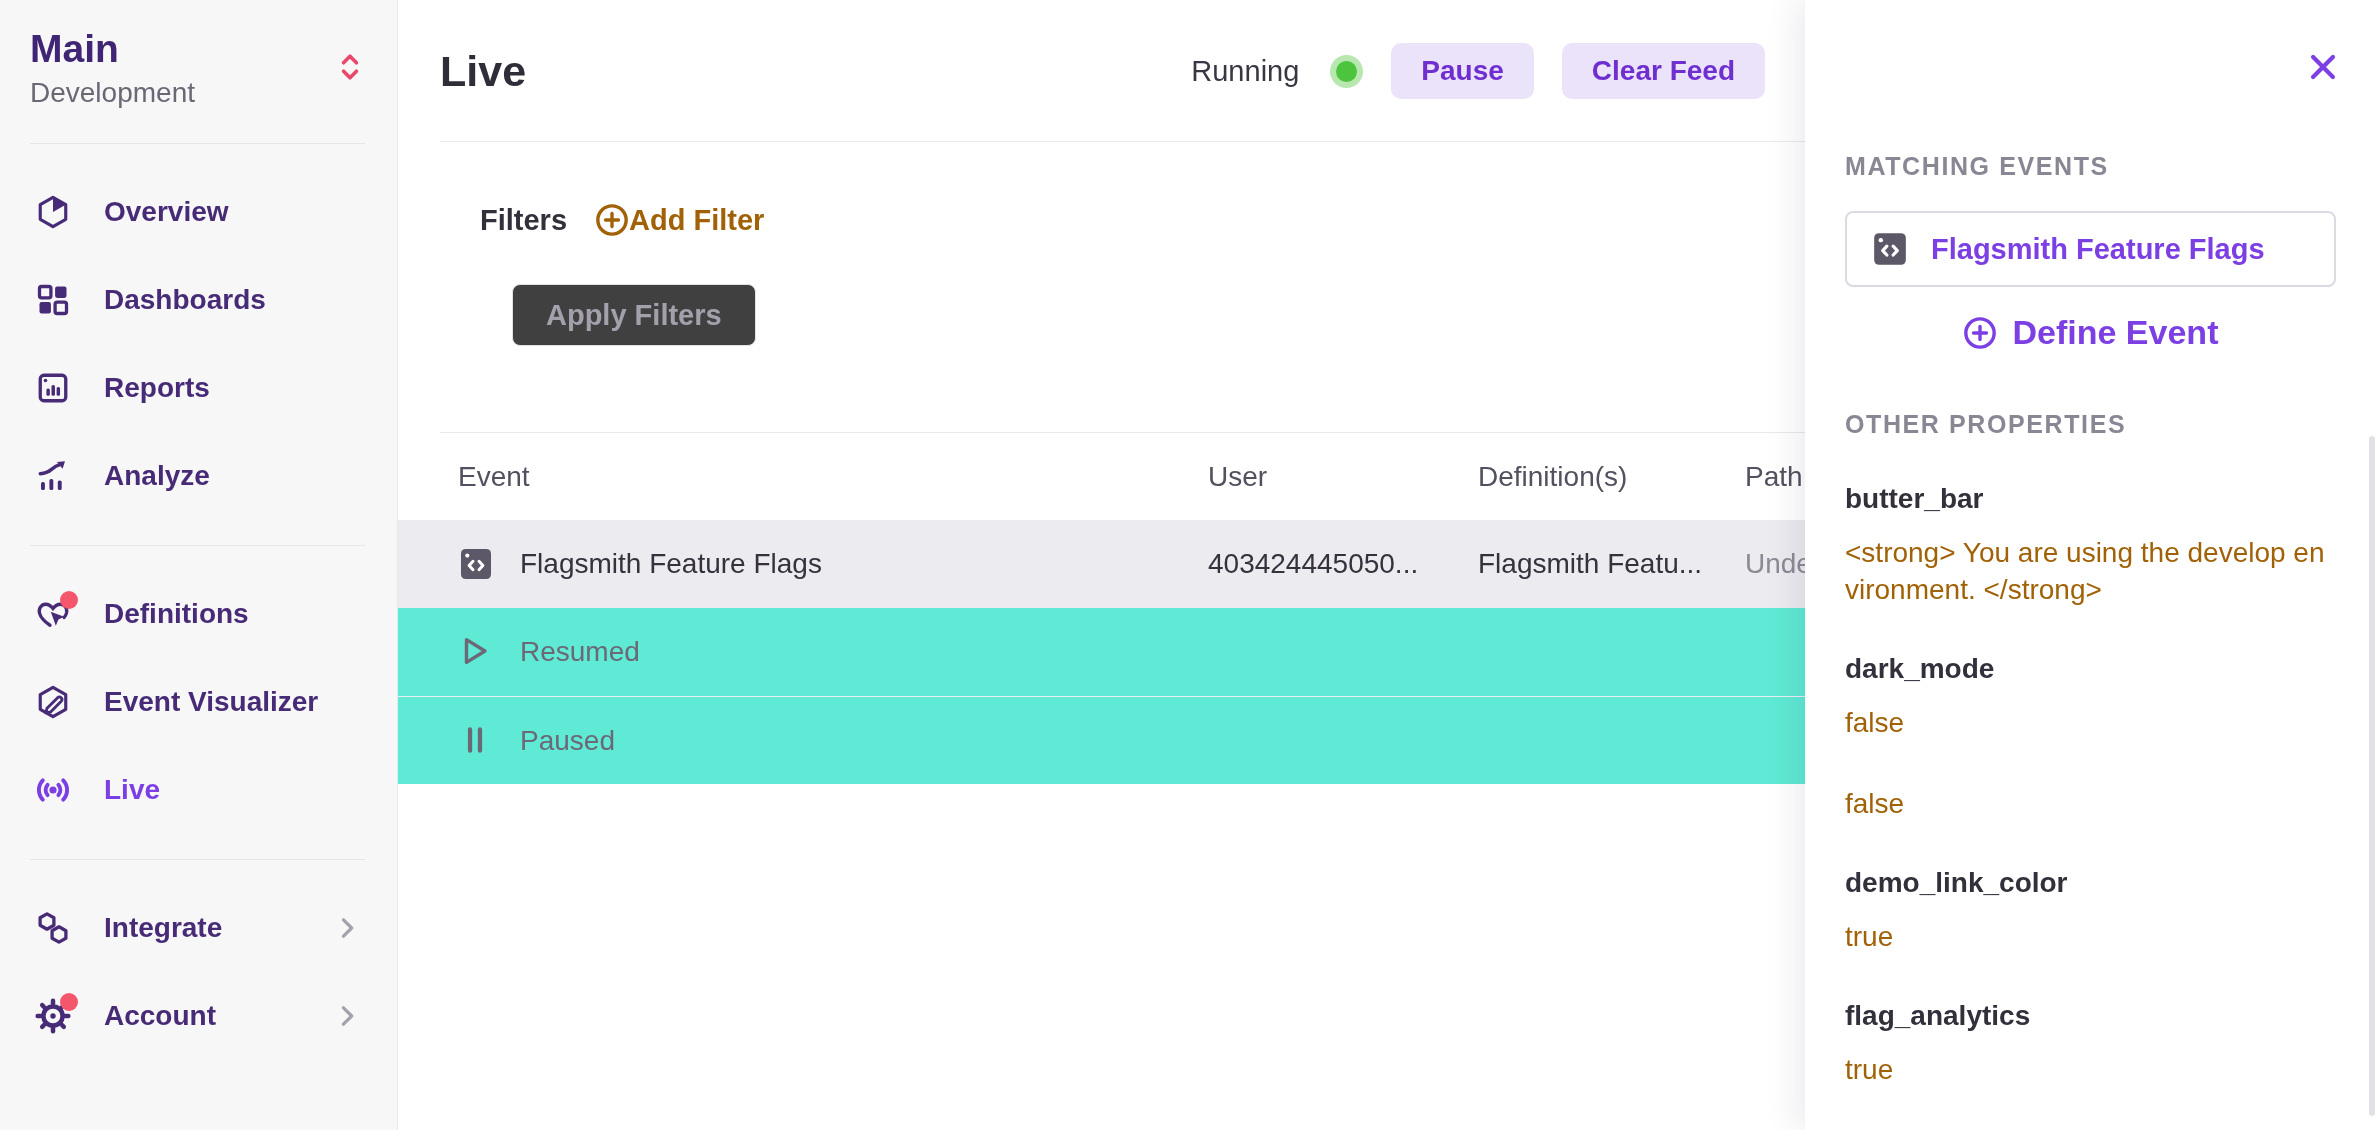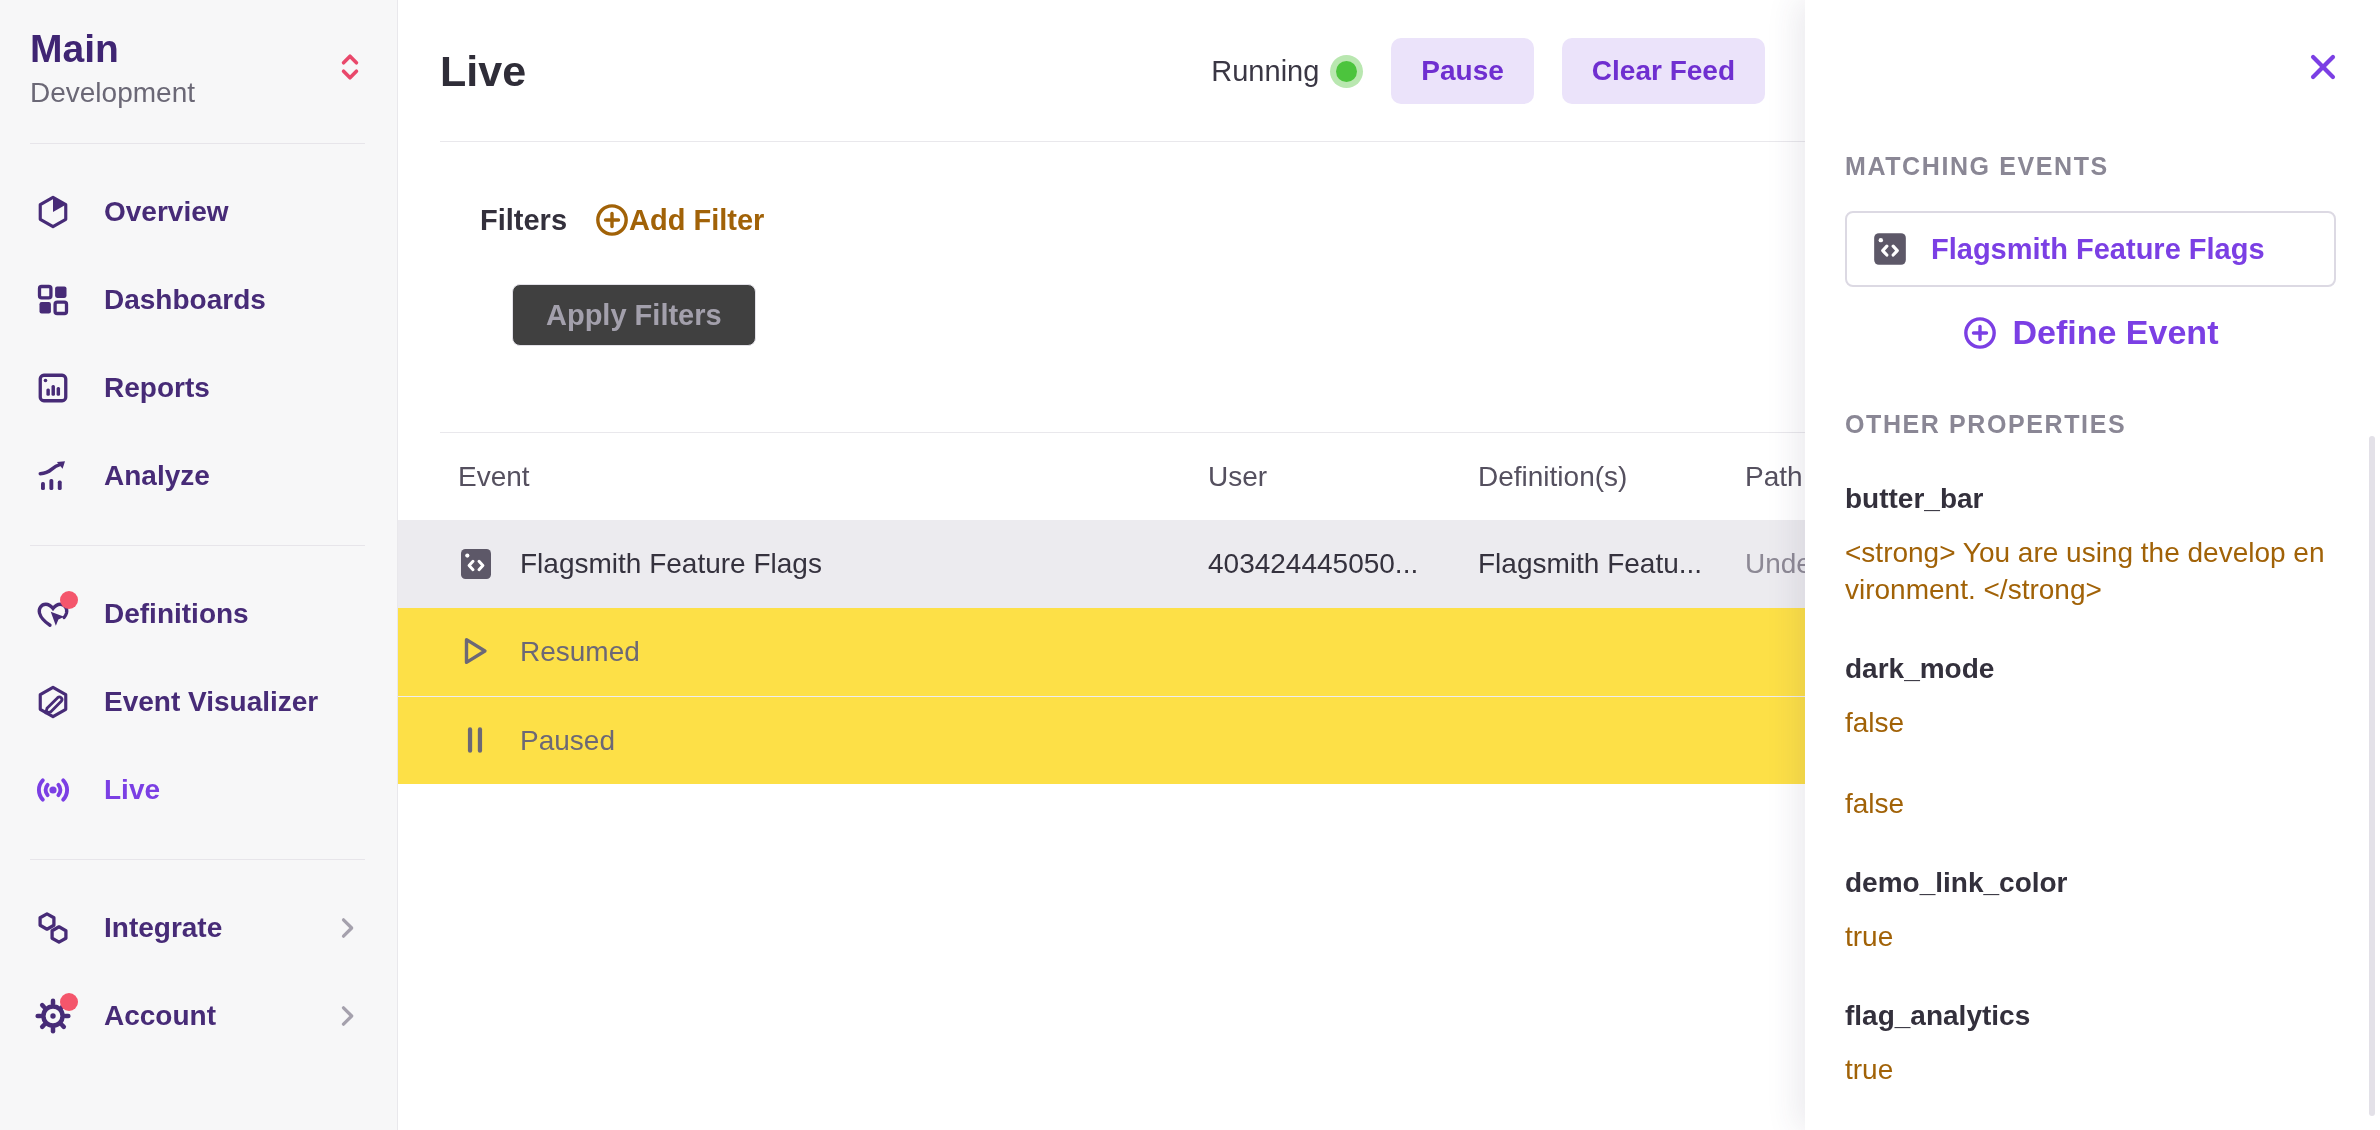--- a/index.html
+++ b/index.html
@@ -44,28 +44,28 @@
   .main-header {
     height:142px; display:flex; align-items:center;
     padding:0 40px 0 42px; position:relative;
   }
   .main-header::after {
     content:""; position:absolute; left:42px; right:0; bottom:0;
     height:1px; background:#e9e8ec;
   }
   .page-title { font-size:43px; font-weight:700; color:#2f2d38; }
   .header-right { margin-left:auto; display:flex; align-items:center; gap:28px; }
-  .status { display:flex; align-items:center; gap:11px; font-size:29px; color:#3a3744; }
+  .status { display:flex; align-items:center; gap:31px; font-size:29px; color:#3a3744; }
   .status-dot-ring {
     width:33px; height:33px; border-radius:50%; background:#b9e7b0;
     display:flex; align-items:center; justify-content:center;
   }
   .status-dot { width:21px; height:21px; border-radius:50%; background:#4cc43d; }
   .btn {
-    height:66px; padding:0 30px; border-radius:10px; border:none;
+    height:56px; padding:0 30px; border-radius:10px; border:none;
     background:#ebe3fa; color:#6f2fd0;
     font-family:inherit; font-size:28px; font-weight:700;
     display:flex; align-items:center; cursor:pointer;
   }
 
   .filters-row { padding:58px 0 0 82px; display:flex; align-items:center; gap:28px; height:98px; }
   .filters-label { font-size:29px; font-weight:700; color:#33303c; }
   .add-filter {
     display:flex; align-items:center; 
     color:#a16207; font-size:29px; font-weight:600; cursor:pointer;
@@ -78,21 +78,21 @@
   }
   .table-divider { height:1px; background:#e9e8ec; margin:86px 0 0 42px; }
 
   .thead, .trow {
     display:grid; grid-template-columns:750px 270px 267px auto;
     padding-left:60px; align-items:center; font-size:28px;
   }
   .thead { height:87px; color:#55505f; font-weight:400; }
   .trow { height:88px; }
   .trow.selected { background:#ecebef; color:#35323e; }
-  .trow.plain { background:#fde047; color:#6c6876; }
+  .trow.plain { background:#5eead4; color:#6c6876; }
   .trow.plain.bordered { border-top:1px solid #eeedf1; }
   .event-cell { display:flex; align-items:center; gap:26px; overflow:hidden; white-space:nowrap; }
   .row-glyph { width:36px; height:36px; flex:none; color:#6c6876; }
   .code-icon { color:#5d5868; }
   .cell-path { color:#8d8995; white-space:nowrap; overflow:visible; }
   .cell-user, .cell-def { white-space:nowrap; }
 
   
   .panel {
     position:absolute; left:1805px; right:0; top:0; bottom:0;

